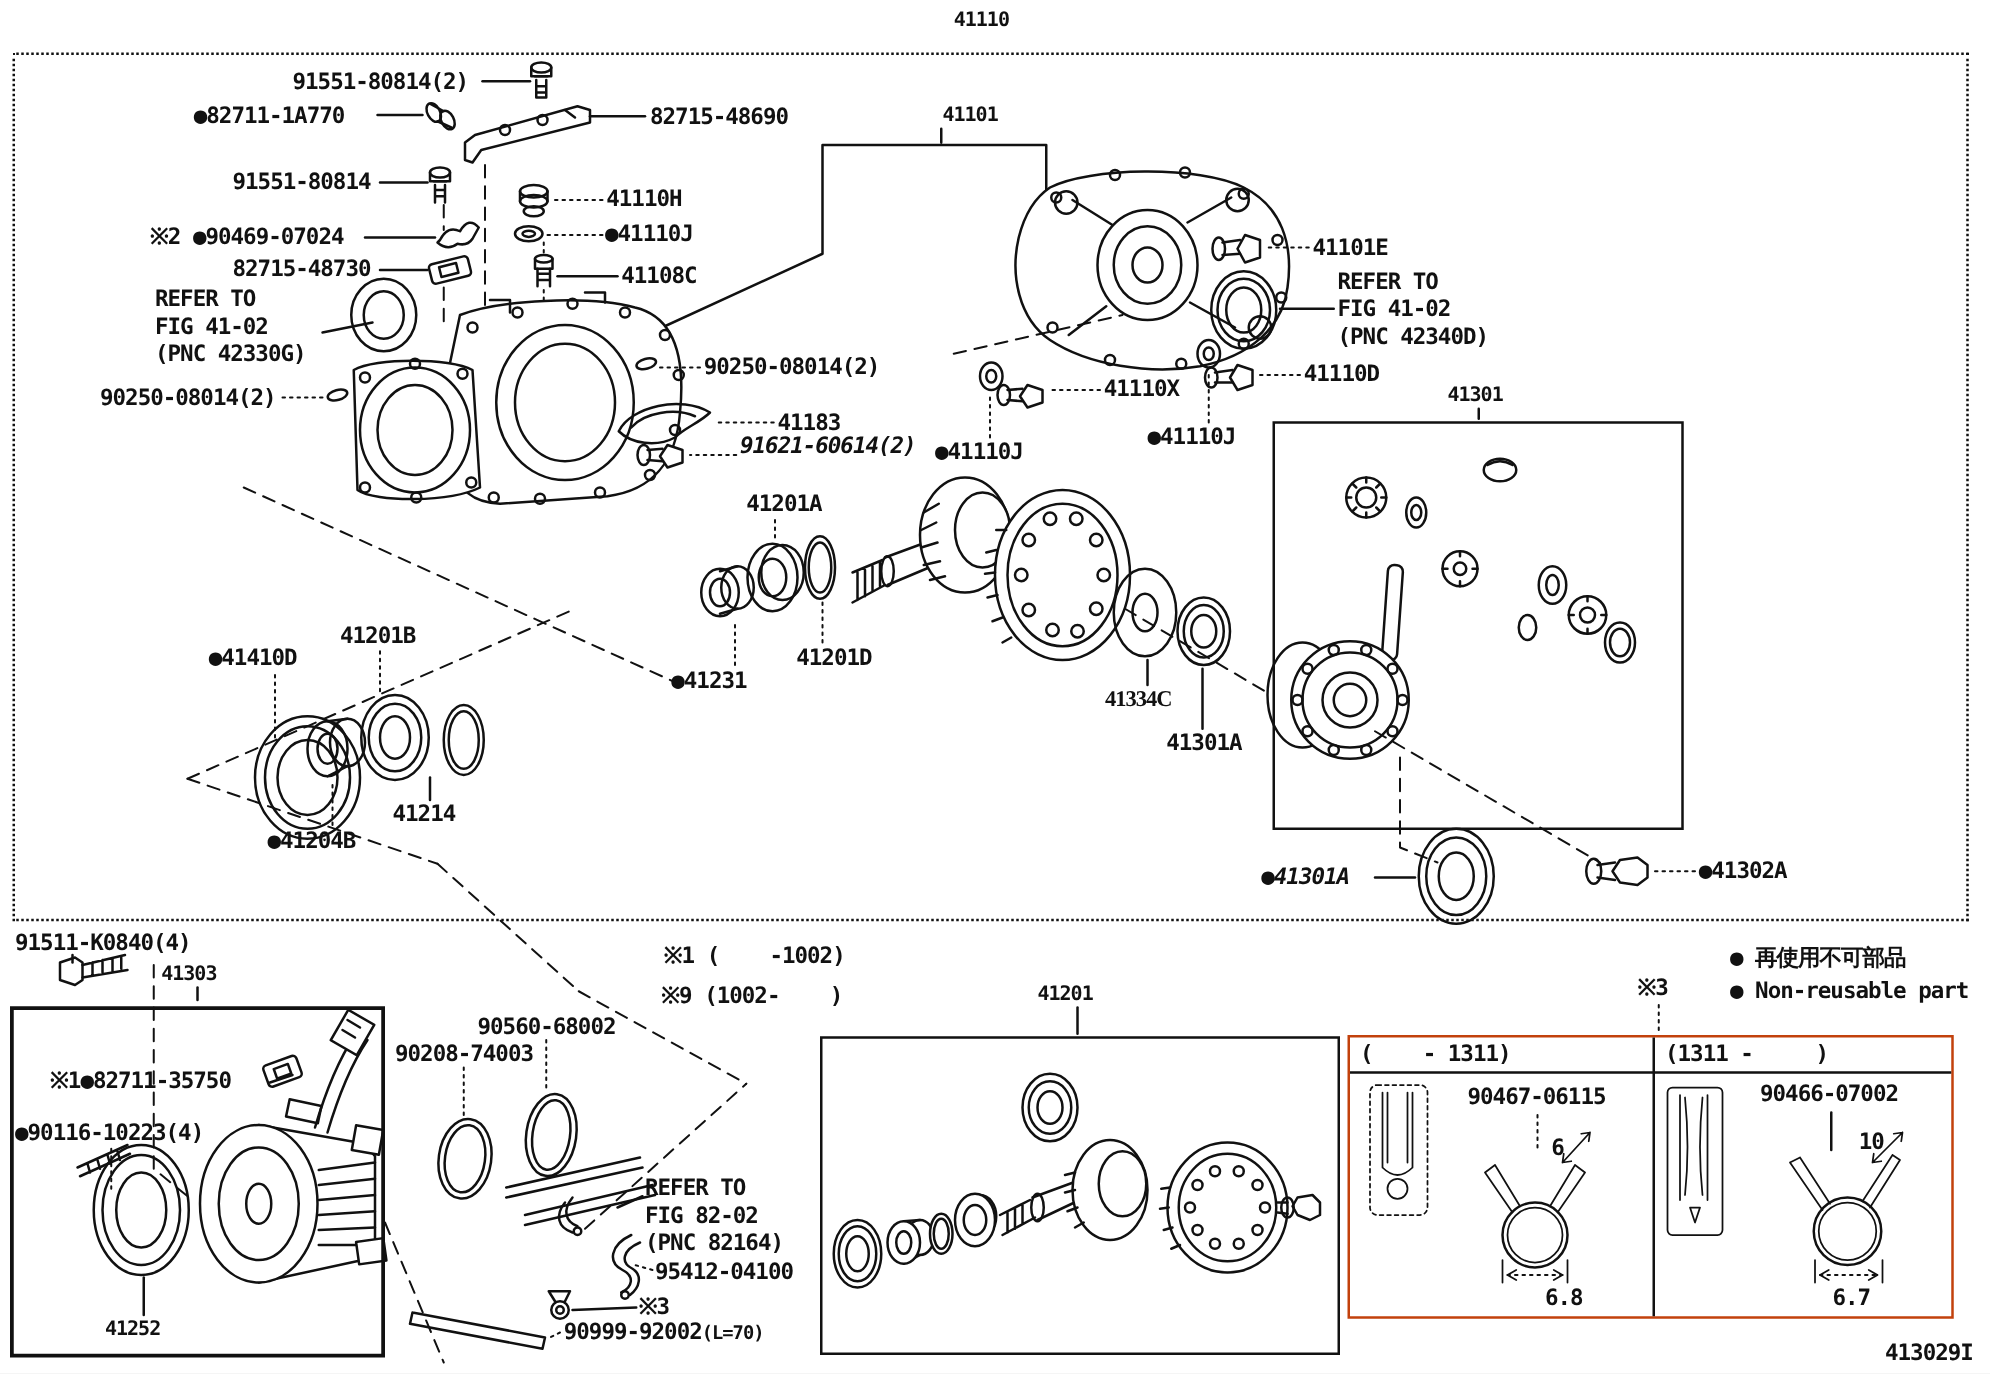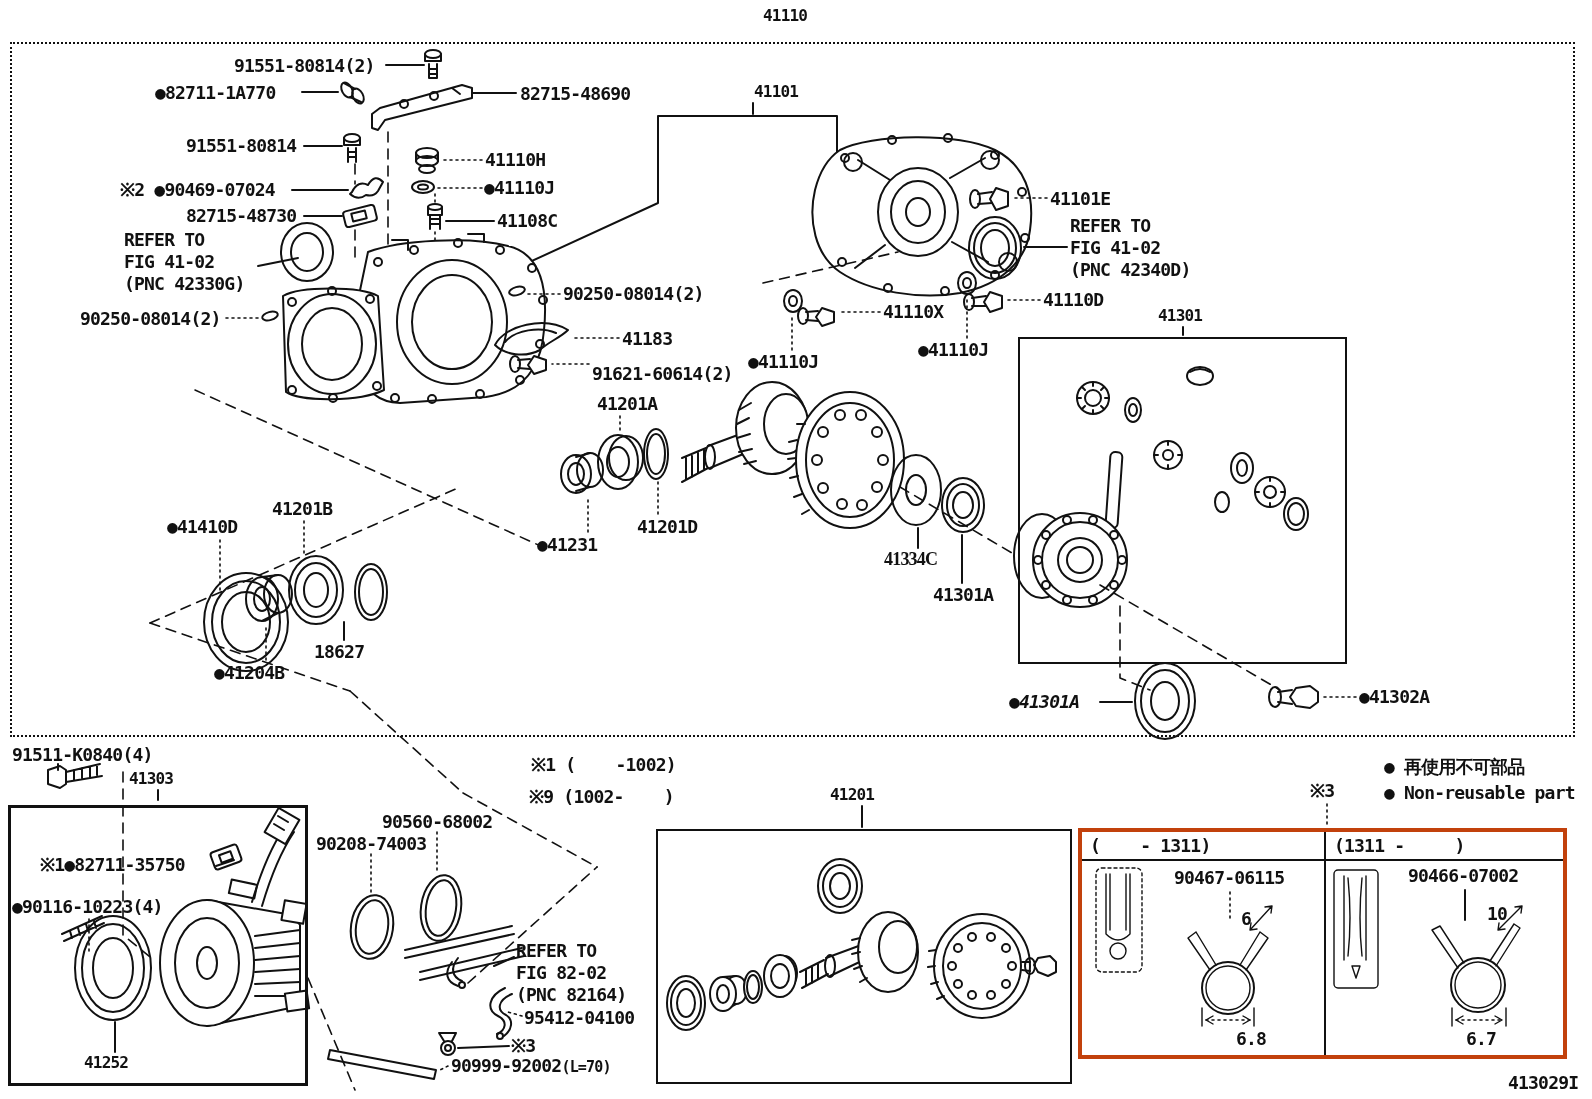--- a/index.html
+++ b/index.html
@@ -474,21 +474,21 @@
     <path class="ld" d="M1230,892 V920"></path>
     <path d="M1465,890 V920"></path>
   </g>
 </svg>
 
 <div class="box" style="left:10px;top:42px;width:1561px;height:691px;border:2px dotted #111;"></div>
 <div class="box" style="left:1018px;top:337px;width:325px;height:323px;border:2px solid #111;"></div>
 <div class="box" style="left:8px;top:805px;width:294px;height:275px;border:3px solid #111;"></div>
 <div class="box" style="left:656px;top:829px;width:412px;height:251px;border:2px solid #111;"></div>
 
-<div class="box" style="left:1078px;top:828px;width:481px;height:223px;border:4px solid #c2410c;">
+<div class="box" style="left:1078px;top:828px;width:481px;height:223px;border:2px solid #c2410c;">
   <div style="position:absolute;left:242px;top:0;width:0;height:100%;border-left:2px solid #111;"></div>
   <div style="position:absolute;left:0;top:27px;width:100%;height:0;border-top:2px solid #111;"></div>
   <div class="lbl pre" style="left:8px;top:3px;">(    - 1311)</div>
   <div class="lbl pre" style="left:252px;top:3px;">(1311 -     )</div>
 </div>
 
 <div class="lbl big" style="left:763px;top:5px;">41110</div>
 <div class="lbl" style="left:234px;top:55px;">91551-80814(2)</div>
 <div class="lbl" style="left:155px;top:82px;">●82711-1A770</div>
 <div class="lbl" style="left:520px;top:83px;">82715-48690</div>
@@ -508,32 +508,32 @@
 <div class="lbl" style="left:1050px;top:188px;">41101E</div>
 <div class="lbl refer" style="left:1070px;top:215px;">
   <div>REFER TO</div>
   <div>FIG 41-02</div>
   <div>(PNC 42340D)</div>
 </div>
 <div class="lbl" style="left:563px;top:283px;">90250-08014(2)</div>
 <div class="lbl" style="left:1043px;top:289px;">41110D</div>
 <div class="lbl" style="left:883px;top:301px;">41110X</div>
 <div class="lbl" style="left:622px;top:328px;">41183</div>
-<div class="lbl" style="left:592px;top:363px;">91621-60614(2)</div>
+<div class="lbl" style="left:592px;top:346px;font-style:italic;">91621-60614(2)</div>
 <div class="lbl" style="left:748px;top:351px;">●41110J</div>
 <div class="lbl" style="left:918px;top:339px;">●41110J</div>
 <div class="lbl big" style="left:1158px;top:305px;">41301</div>
 <div class="lbl" style="left:597px;top:393px;">41201A</div>
 <div class="lbl" style="left:637px;top:516px;">41201D</div>
 <div class="lbl" style="left:537px;top:534px;">●41231</div>
 <div class="lbl" style="left:884px;top:549px;font-family:Liberation Serif, serif;">41334C</div>
 <div class="lbl" style="left:933px;top:584px;">41301A</div>
 <div class="lbl" style="left:167px;top:516px;">●41410D</div>
 <div class="lbl" style="left:272px;top:498px;">41201B</div>
-<div class="lbl" style="left:314px;top:641px;">18627</div>
+<div class="lbl" style="left:314px;top:641px;">41214</div>
 <div class="lbl" style="left:214px;top:662px;">●41204B</div>
 <div class="lbl" style="left:1009px;top:691px;font-style:italic;">●41301A</div>
 <div class="lbl" style="left:1359px;top:686px;">●41302A</div>
 <div class="lbl" style="left:12px;top:744px;">91511-K0840(4)</div>
 <div class="lbl big" style="left:129px;top:768px;">41303</div>
 <div class="lbl" style="left:40px;top:854px;">※1●82711-35750</div>
 <div class="lbl" style="left:12px;top:896px;">●90116-10223(4)</div>
 <div class="lbl big" style="left:84px;top:1052px;">41252</div>
 <div class="lbl" style="left:382px;top:811px;">90560-68002</div>
 <div class="lbl" style="left:316px;top:833px;">90208-74003</div>

